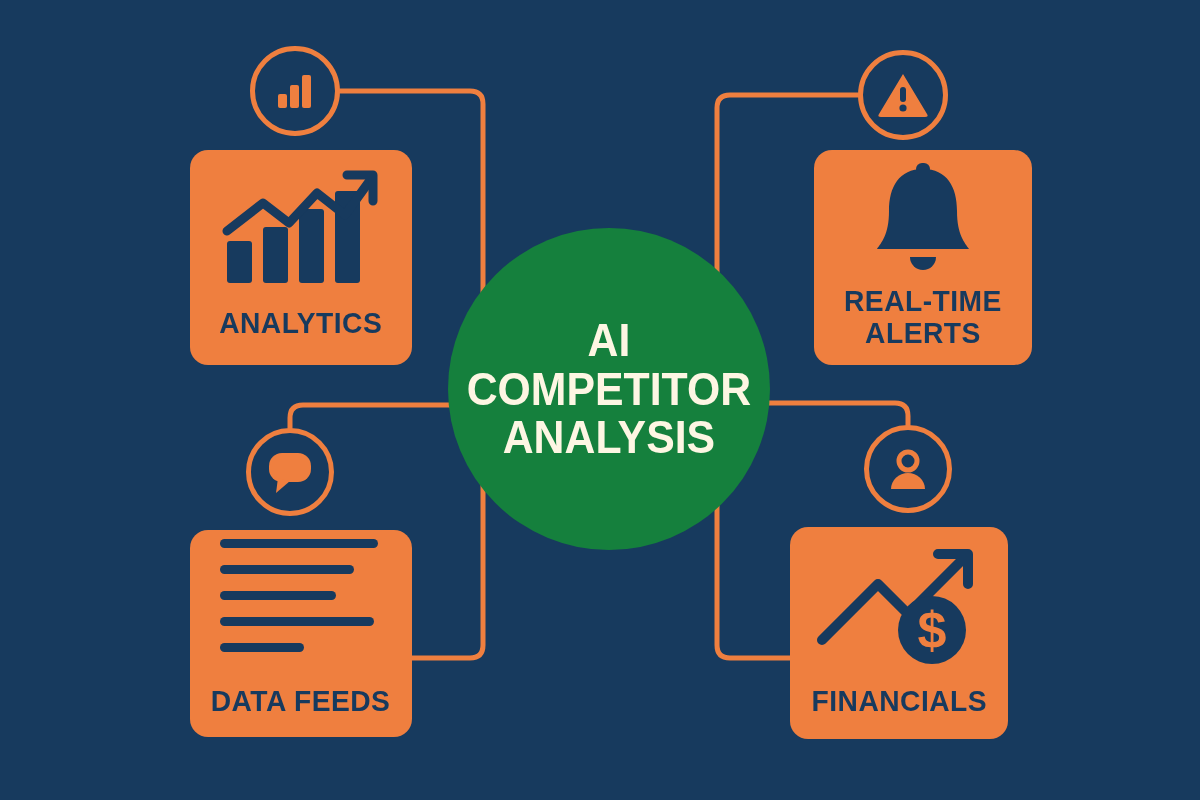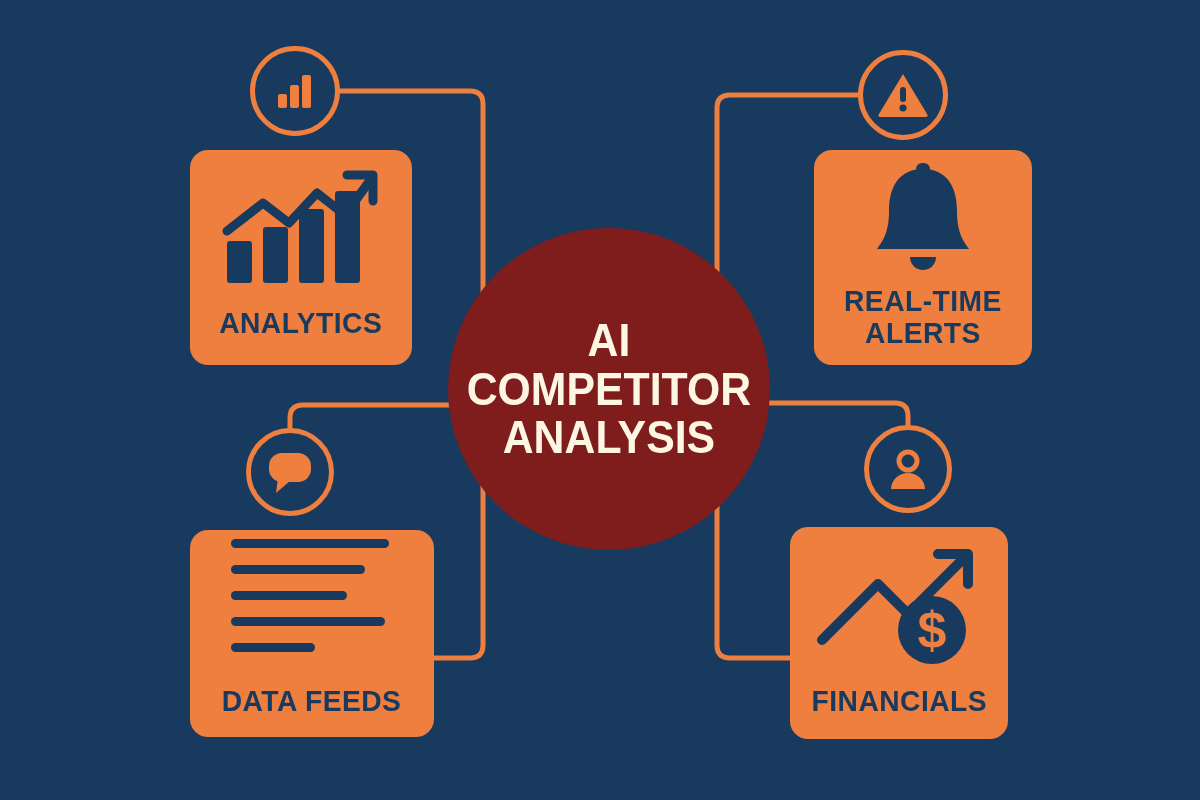--- a/index.html
+++ b/index.html
@@ -51,21 +51,21 @@
     text-align: center;
     white-space: pre-line;
     font-stretch: condensed;
     transform: scaleX(0.94);
   }
 
   #card-analytics  { left: 190px; top: 150px;  width: 222px; height: 215px; }
   #card-analytics  .card-label { padding-bottom: 26px; }
   #card-alerts     { left: 790px; top: 150px;  width: 218px; height: 215px; margin-left: 24px; }
   #card-alerts     .card-label { padding-bottom: 16px; }
-  #card-datafeeds  { left: 190px; top: 530px;  width: 244px; height: 207px; gap: 26px; }
+  #card-datafeeds  { left: 190px; top: 530px;  width: 222px; height: 207px; gap: 26px; }
   #card-datafeeds  .card-label { padding-bottom: 20px; }
   #card-financials { left: 790px; top: 527px;  width: 218px; height: 212px; }
   #card-financials .card-label { padding-bottom: 22px; }
 
   
   .badge {
     position: absolute;
     border: 5px solid #ef7f3f;
     border-radius: 50%;
     background: #173a5e;
@@ -80,21 +80,21 @@
   #badge-user      { left: 864px; top: 425px; width: 88px; height: 88px; }
 
   
   #hub {
     position: absolute;
     left: 448px;
     top: 228px;
     width: 322px;
     height: 322px;
     border-radius: 50%;
-    background: #7f1d1d;
+    background: #15803d;
     display: flex;
     align-items: center;
     justify-content: center;
     z-index: 4;
   }
   #hub-title {
     color: #fdf6e3;
     font-weight: bold;
     font-size: 46px;
     line-height: 1.06;

